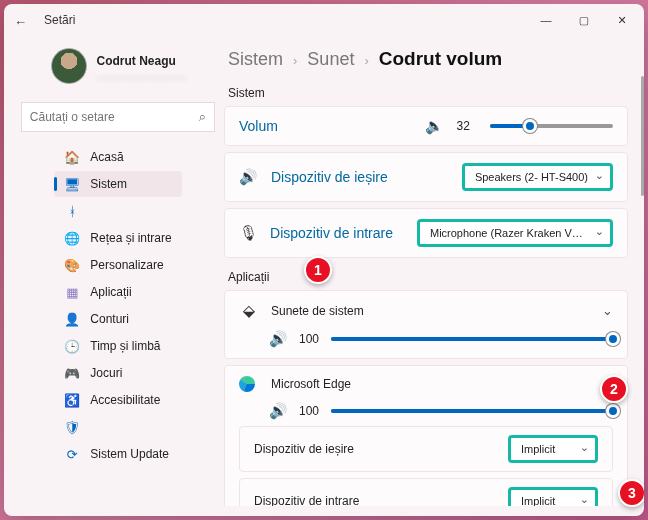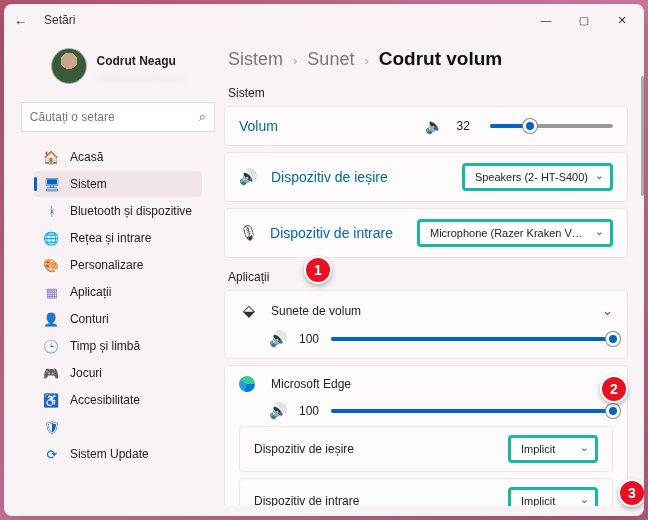--- a/index.html
+++ b/index.html
@@ -160,21 +160,20 @@
           <div class="nav-item">
             <span class="nav-icon ic-home">🏠</span>
             <span>Acasă</span>
           </div>
           <div class="nav-item active">
             <span class="nav-icon ic-system">🖥</span>
             <span>Sistem</span>
           </div>
           <div class="nav-item">
             <span class="nav-icon ic-bt">ᚼ</span>
-            <span>Bluetooth și dispozitive</span>
           </div>
           <div class="nav-item">
             <span class="nav-icon ic-net">🌐</span>
             <span>Rețea și intrare</span>
           </div>
           <div class="nav-item">
             <span class="nav-icon ic-pers">🎨</span>
             <span>Personalizare</span>
           </div>
           <div class="nav-item">
@@ -243,21 +242,21 @@
           <span class="spacer"></span>
           <div class="select" style="max-width:220px">Microphone (Razer Kraken V4 - Chat)</div>
         </div>
 
         <div class="section-label" style="margin-top:10px">Aplicații</div>
 
         <div id="app-list">
             <div class="app-block">
     <div class="app-head">
       <span class="app-icon"><span>⬙</span></span>
-      <span class="app-name">Sunete de volum</span>
+      <span class="app-name">Sunete de sistem</span>
       <span class="chev">⌄</span>
     </div>
     <div class="app-row">
       <span class="card-icon">🔊</span>
       <span class="vol-num">100</span>
       <div class="slider">
         <div class="slider-fill" style="width:100%"></div>
         <div class="slider-thumb" style="left:100%"></div>
       </div>
     </div>

